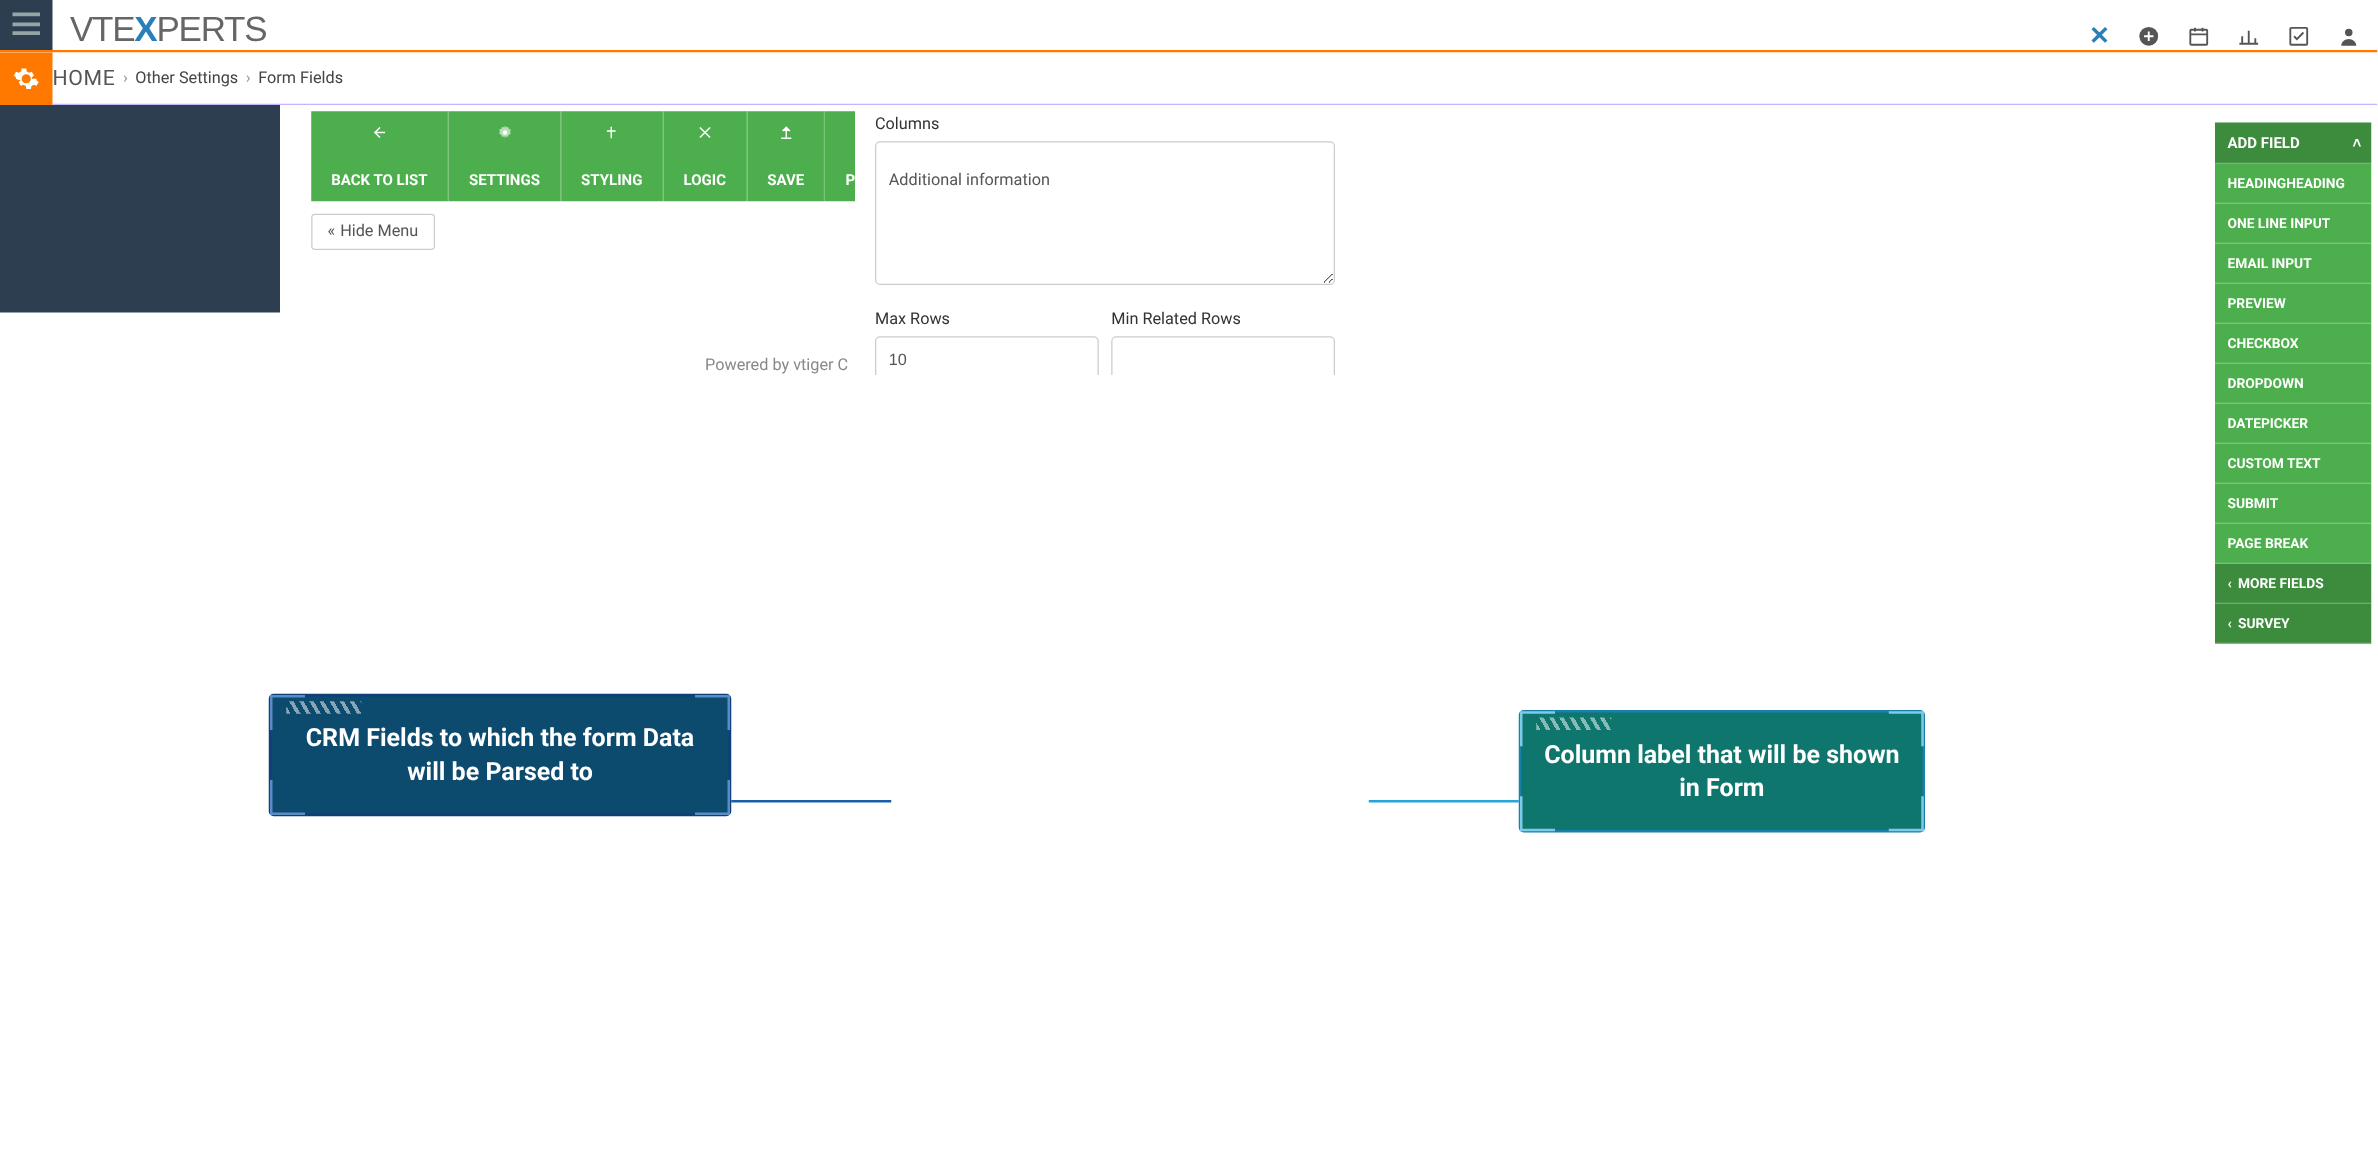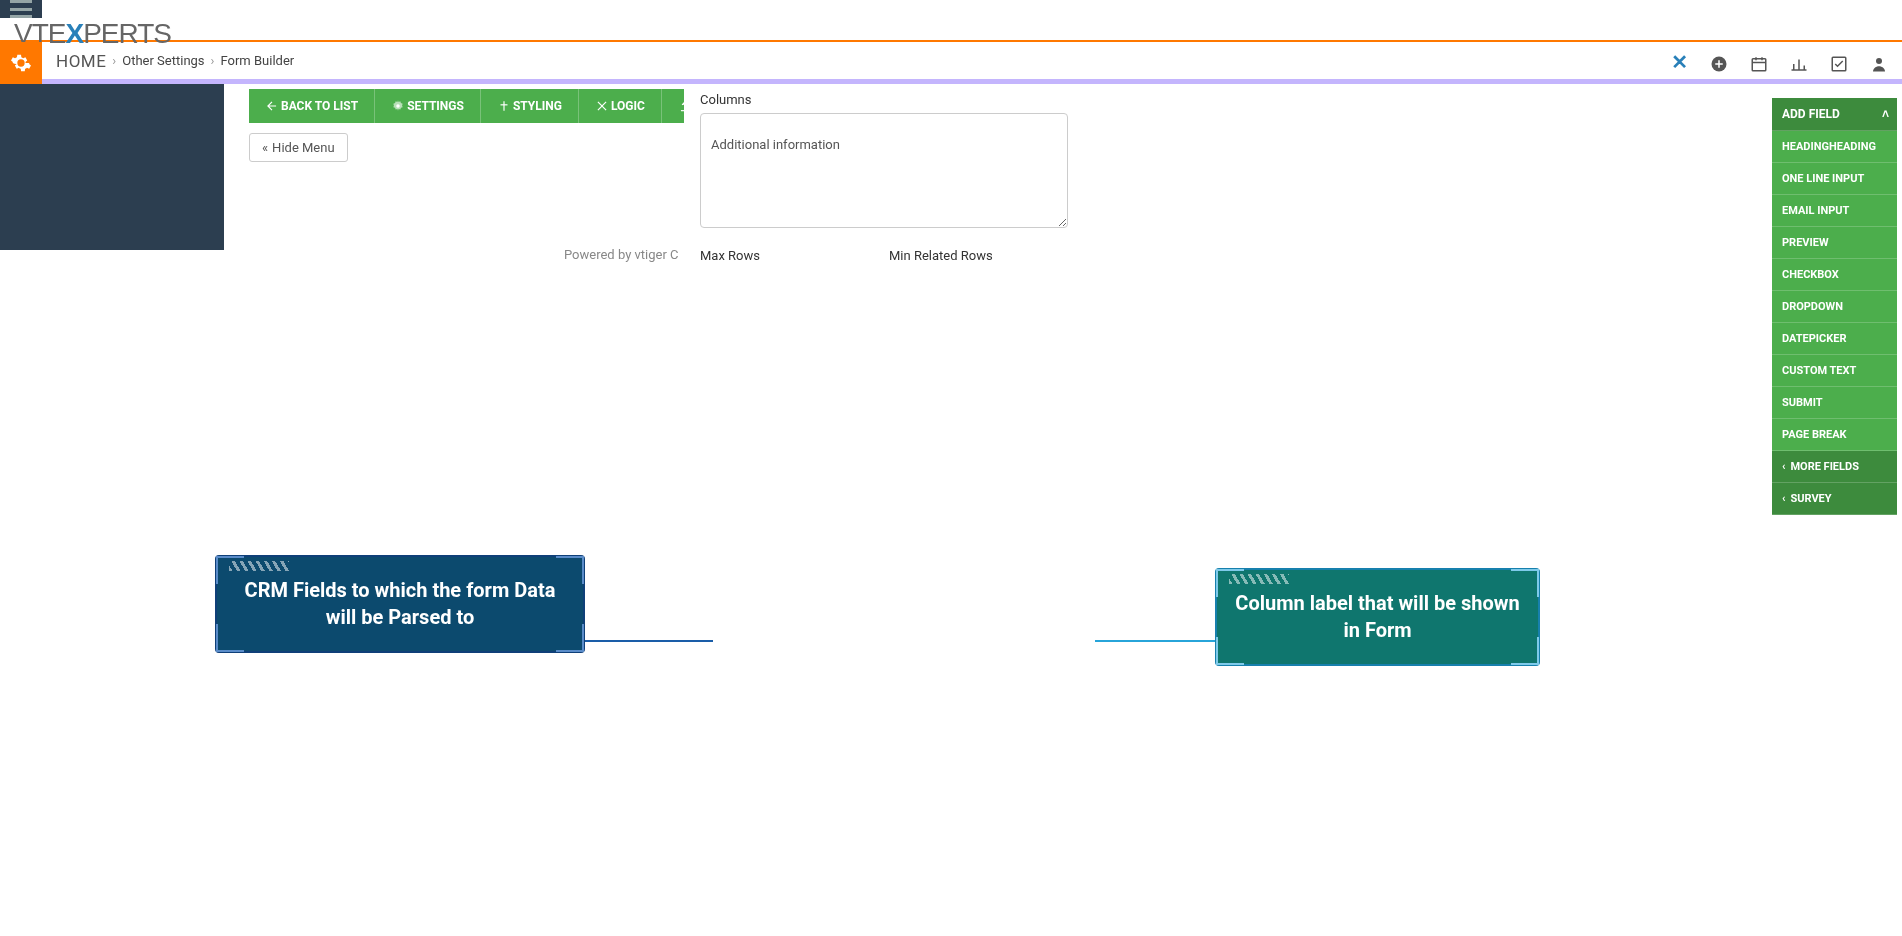--- a/index.html
+++ b/index.html
@@ -1,46 +1,46 @@
 <!DOCTYPE html>
 <html><head>
 <meta charset="utf-8">
 <style>
 * { box-sizing: border-box; margin: 0; padding: 0; }
 body { font-family: -apple-system, BlinkMacSystemFont, "Segoe UI", Roboto, Arial, sans-serif; font-size: 13px; color: #333; background: #fff; }
 
 
-.topbar { display: flex; align-items: flex-start; height: 42px; border-bottom: 2px solid #ff7800; flex-direction: column; }
+.topbar { display: flex; align-items: flex-end; height: 42px; border-bottom: 2px solid #ff7800; }
 .hamburger-wrap { width: 42px; height: 42px; background: #2c3e50; display: flex; align-items: center; justify-content: center; color: #95a5a6; }
 .hamburger-icon { width: 22px; height: 18px; display: flex; flex-direction: column; justify-content: space-between; }
 .hamburger-icon span { display: block; height: 3px; background: #95a5a6; }
 .logo { margin-left: 14px; font-size: 28px; font-weight: 400; color: #666; font-family: Arial, sans-serif; letter-spacing: -1px; }
 .logo .x { color: #2980b9; font-weight: 700; }
 .search-wrap { margin-left: 150px; width: 380px; position: relative; }
 .search-input { width: 100%; height: 30px; background: #f5f5f5; border: none; border-radius: 3px; padding: 0 30px; color: #888; font-size: 13px; }
 .search-icon-l { position: absolute; left: 8px; top: 50%; transform: translateY(-50%); color: #aaa; }
 .search-icon-r { position: absolute; right: 8px; top: 50%; transform: translateY(-50%); color: #aaa; }
 .top-right { margin-left: auto; display: flex; align-items: center; gap: 22px; padding-right: 14px; }
 .top-right .ticon { color: #555; font-size: 18px; }
 
 
 .gear-row { display: flex; background: #fff; }
 .gear-box { width: 42px; height: 42px; background: #ff7800; display: flex; align-items: center; justify-content: center; color: #fff; font-size: 20px; }
-.breadcrumb { display: flex; align-items: center; padding-left: 14px; font-size: 13px; color: #444; flex: 1; border-bottom: 5px solid #c4b5fd; }
+.breadcrumb { display: flex; align-items: center; font-size: 13px; color: #444; flex: 1; border-bottom: 1px solid #c4b5fd; }
 .breadcrumb .home { font-size: 17px; font-weight: 400; text-transform: uppercase; color: #555; letter-spacing: 0.5px; }
 .breadcrumb .sep { margin: 0 6px; color: #999; }
 
 
 .main-row { display: flex; }
 .left-dark { width: 224px; height: 166px; background: #2c3e50; }
 .content { flex: 1; position: relative; }
 
 
 .toolbar { display: flex; margin: 5px 0 0 25px; }
-.toolbar .btn { background: #4cae4c; color: #fff; padding: 10px 16px; font-size: 12px; font-weight: 700; display: flex; align-items: center; gap: 2px; border-right: 1px solid rgba(255,255,255,0.25); cursor: pointer; }
+.toolbar .btn { background: #4cae4c; color: #fff; padding: 10px 16px; font-size: 12px; font-weight: 700; display: flex; align-items: center; gap: 24px; border-right: 1px solid rgba(255,255,255,0.25); cursor: pointer; flex-direction: column; }
 .toolbar .btn svg { width: 14px; height: 14px; fill: #fff; }
 
 .hide-menu { display: inline-flex; align-items: center; gap: 4px; background: #fff; border: 1px solid #ccc; padding: 6px 12px; margin: 10px 0 0 25px; font-size: 13px; color: #555; border-radius: 3px; cursor: pointer; }
 
 .powered { color: #888; font-size: 13px; margin-top: 85px; margin-left: 340px; }
 
 
 .panel { position: absolute; top: 0; left: 460px; width: 400px; background: #fff; padding: 0 16px 30px; }
 .panel-label { font-weight: 400; margin: 8px 0 6px; color: #333; }
 .columns-box { width: 100%; height: 115px; border: 1px solid #ccc; border-radius: 4px; padding: 8px 10px; resize: both; overflow: auto; color: #555; position: relative; }
@@ -149,21 +149,21 @@
   <div class="gear-box">
     <svg width="22" height="22" viewBox="0 0 24 24" fill="#fff">
         <path d="M12 8a4 4 0 100 8 4 4 0 000-8zm9 4a7 7 0 01-.1 1.2l2 1.6-2 3.4-2.4-1a7 7 0 01-2 1.2l-.4 2.6h-4l-.4-2.6a7 7 0 01-2-1.2l-2.4 1-2-3.4 2-1.6A7 7 0 013 12a7 7 0 01.1-1.2l-2-1.6 2-3.4 2.4 1a7 7 0 012-1.2L8 3h4l.4 2.6a7 7 0 012 1.2l2.4-1 2 3.4-2 1.6c.1.4.2.8.2 1.2z"></path>
       </svg>
   </div>
   <div class="breadcrumb">
     <span class="home">HOME</span>
     <span class="sep">›</span>
     <span>Other Settings</span>
     <span class="sep">›</span>
-    <span>Form Builder</span>
+    <span>Form Fields</span>
   </div>
 </div>
 
 <div class="main-row">
   <div class="left-dark"></div>
   <div class="content">
 
     <div class="toolbar">
       <div class="btn">
         <svg viewBox="0 0 24 24">

